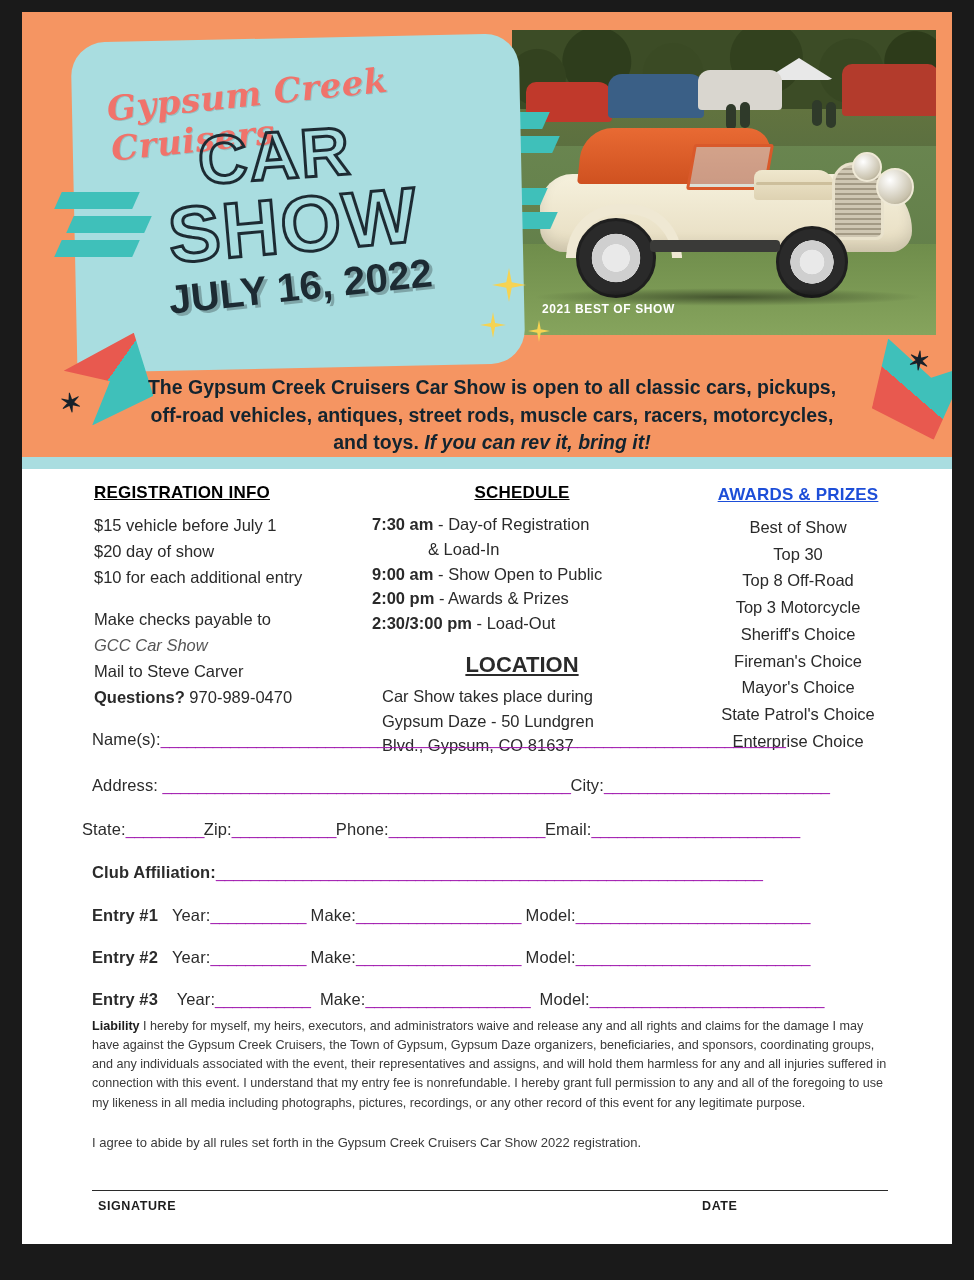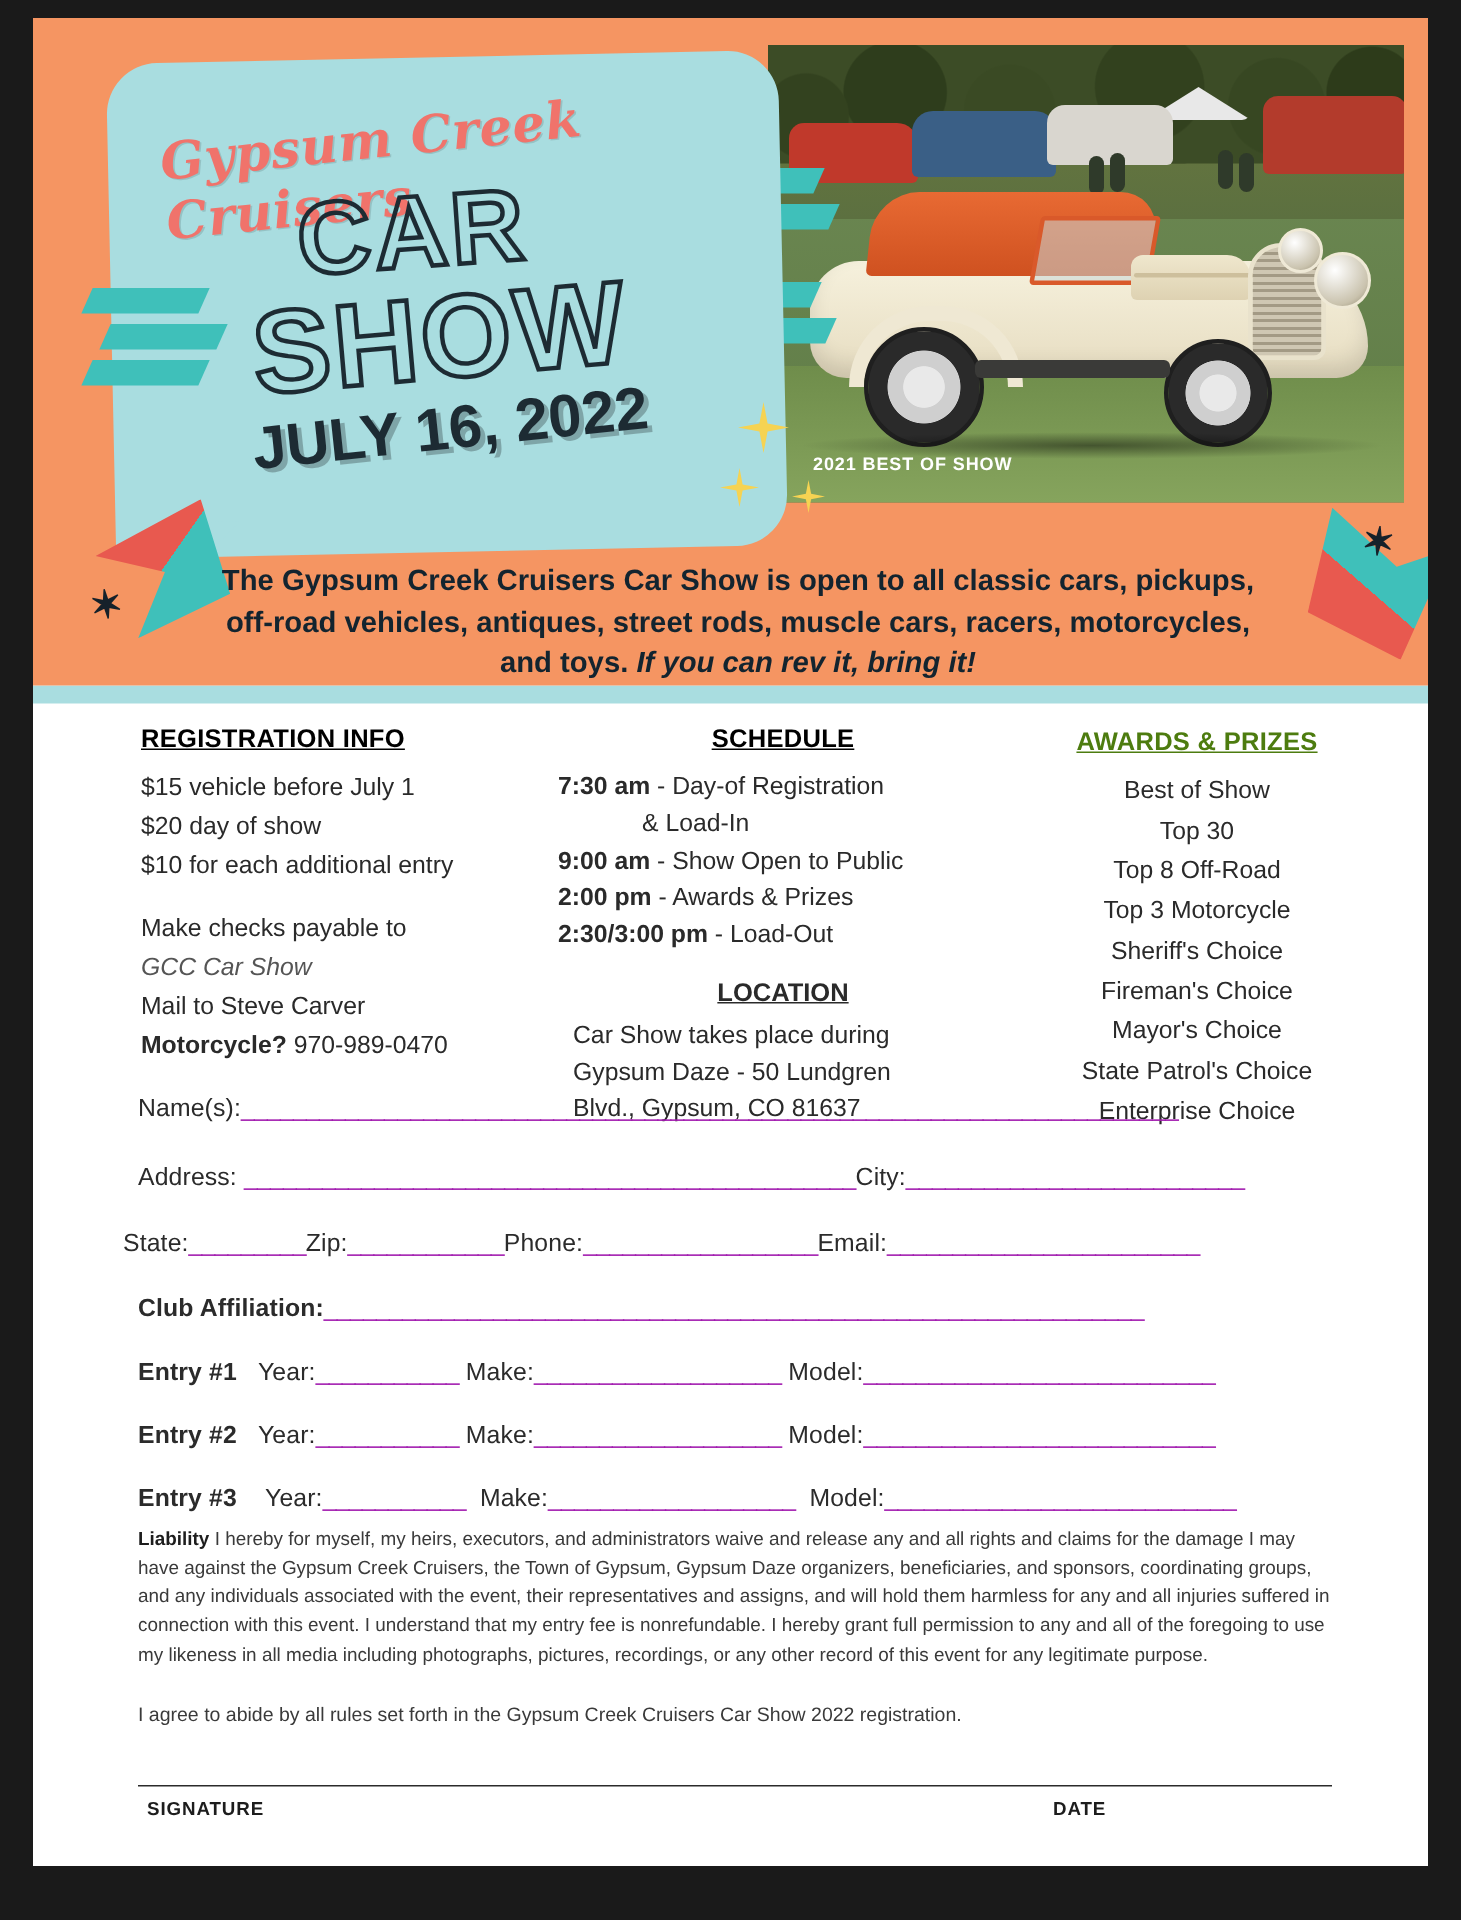--- a/index.html
+++ b/index.html
@@ -297,35 +297,35 @@
 
   .head {
     font-size: 17px;
     font-weight: 700;
     text-decoration: underline;
     letter-spacing: .2px;
     margin-bottom: 9px;
     color:#000000;
   }
   .head.center { text-align:center; }
-  .head.awards { color:#4d7c0f; text-align:center; }
+  .head.awards { color:#1d4ed8; text-align:center; }
 
   .line { font-size: 16.5px; line-height: 1.58; }
   .line .b { font-weight: 700; }
   .line .i { font-style: italic; color:#555; }
   .sched-row { font-size: 16.5px; line-height: 1.5; }
   .sched-row .t { font-weight: 700; }
   .sched-indent { padding-left: 56px; }
   .awards-list div { font-size: 16.5px; line-height: 1.62; }
   .gap { height: 16px; }
 
   .loc-head {
     margin-top: 16px;
     text-align:center;
-    font-size: 17px;
+    font-size: 22px;
     font-weight:700;
     text-decoration: underline;
     margin-bottom: 6px;
   }
   .loc-body { font-size: 16.5px; line-height: 1.5; padding-left: 10px; }
 
   
   .form {
     position:absolute;
     top: 706px;
@@ -477,21 +477,21 @@
     <div class="col col-reg">
       <div class="head">REGISTRATION INFO</div>
       <div class="line">$15 vehicle before July 1</div>
       <div class="line">$20 day of show</div>
       <div class="line">$10 for each additional entry</div>
       <div class="gap"></div>
       <div class="line">Make checks payable to</div>
       <div class="line"><span class="i">GCC Car Show</span></div>
       <div class="line">Mail to Steve Carver</div>
       <div class="line">
-        <span class="b">Motorcycle?</span>
+        <span class="b">Questions?</span>
         <span>970-989-0470</span>
       </div>
     </div>
 
     <div class="col col-sched">
       <div class="head center">SCHEDULE</div>
       <div class="sched-row">
         <span class="t">7:30 am</span>
         <span>- Day-of Registration</span>
       </div>

